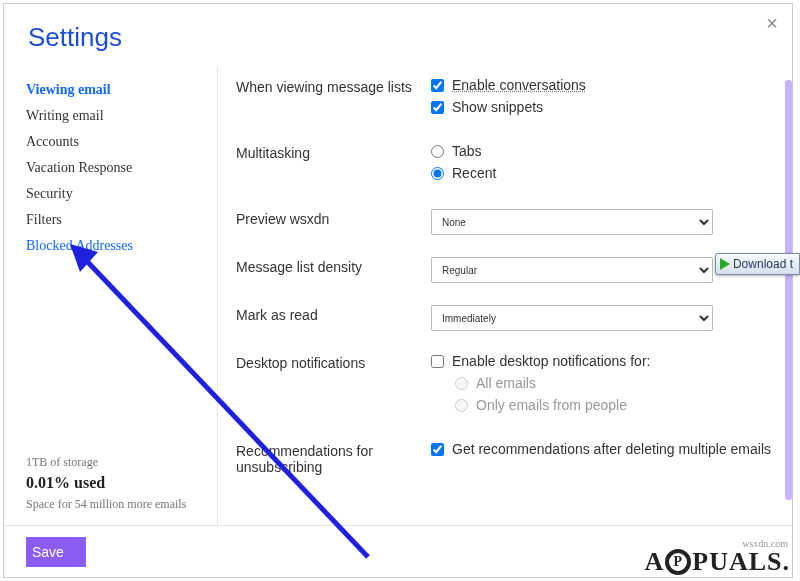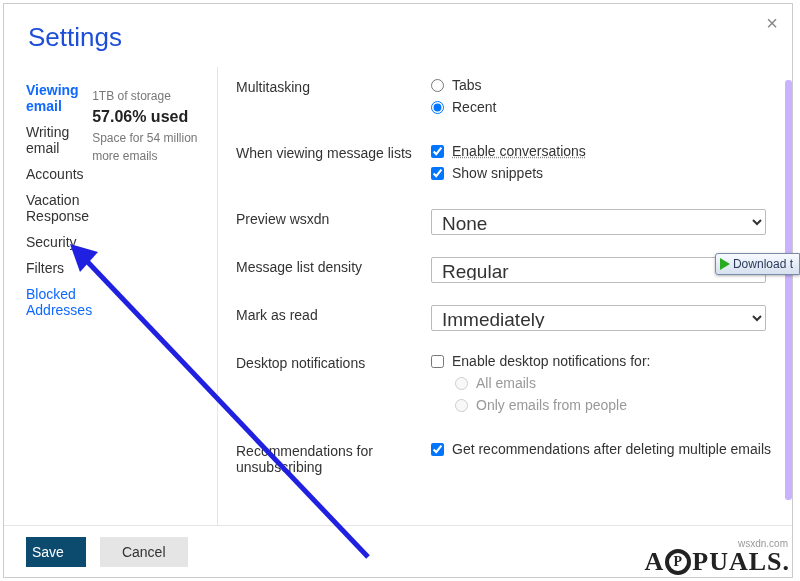--- a/index.html
+++ b/index.html
@@ -41,21 +41,22 @@
   .body {
     flex: 1;
     display: flex;
     overflow: hidden;
   }
   .sidebar {
     width: 205px;
     padding-left: 22px;
     padding-top: 10px;
     display: flex;
-    flex-direction: row;
+    flex-direction: column;
+    font-family: Liberation Serif, serif;
   }
   .sidebar-list {
     flex: 1;
   }
   .sidebar-item {
     font-size: 14px;
     padding: 5px 0;
     color: #333;
     cursor: pointer;
   }
@@ -95,46 +96,46 @@
   .cbrow, .rbrow {
     display: flex;
     align-items: center;
     font-size: 14px;
     color: #333;
     margin-bottom: 6px;
   }
   .cbrow input, .rbrow input { margin-right: 8px; }
   .linkish { text-decoration: underline dotted #888; }
   .sel {
-    width: 335px;
+    width: 282px;
     height: 26px;
     border: 1px solid #bbb;
     border-radius: 2px;
     background: #fff;
-    font-size: 19px;
+    font-size: 10px;
     padding: 2px 6px;
     color: #333;
   }
   .subopt { margin-left: 24px; color: #999; }
   .footer {
     height: 52px;
     border-top: 1px solid #e5e5e5;
     display: flex;
     align-items: center;
     padding-left: 22px;
     gap: 14px;
   }
   .btn {
     height: 30px;
     padding: 0 22px;
     font-size: 14px;
     border: none;
     cursor: pointer;
   }
-  .btn-save { background: #0c4a6e; color: #fff; padding-left: 6px; }
+  .btn-save { background: #8b5cf6; color: #fff; padding-left: 6px; }
   .btn-cancel { background: #e5e5e5; color: #333; }
   .scroll-indicator {
     position: absolute;
     right: 0;
     top: 76px;
     width: 7px;
     height: 420px;
     background: #c9b3ff;
     border-radius: 3px;
   }
@@ -185,21 +186,21 @@
     align-items:center;
   }
   .wm-gear {
     width:26px;height:26px;border-radius:50%;
     border:4px solid #222;
     display:inline-flex;align-items:center;justify-content:center;
     margin:0 1px;font-size:14px;color:#222;font-weight:700;
   }
   .wsx {
     position:absolute;right:12px;bottom:32px;
-    font-size:10px;color:#999;font-family:Liberation Sans, sans-serif;text-align:center;
+    font-size:10px;color:#999;font-family:Liberation Serif, serif;text-align:center;
   }
 </style>
 </head>
 <body>
 
 <div class="modal">
   <div class="close-x">×</div>
   <div class="title">Settings</div>
 
   <div class="body">
@@ -208,58 +209,58 @@
         <div class="sidebar-item active">Viewing email</div>
         <div class="sidebar-item">Writing email</div>
         <div class="sidebar-item">Accounts</div>
         <div class="sidebar-item">Vacation Response</div>
         <div class="sidebar-item">Security</div>
         <div class="sidebar-item">Filters</div>
         <div class="sidebar-item highlight">Blocked Addresses</div>
       </div>
       <div class="storage">
         <div>1TB of storage</div>
-        <div class="used">57.06% used</div>
+        <div class="used">0.01% used</div>
         <div>Space for 54 million more emails</div>
       </div>
     </div>
 
     <div class="vsep"></div>
 
     <div class="main">
+
+      <div class="row">
+        <div class="label">When viewing message lists</div>
+        <div class="controls">
+          <label class="cbrow">
+            <input type="checkbox" checked="" style="">
+            <span class="linkish">Enable conversations</span>
+          </label>
+          <label class="cbrow">
+            <input type="checkbox" checked="" style="">
+            <span>Show snippets</span>
+          </label>
+        </div>
+      </div>
 
       <div class="row">
         <div class="label">Multitasking</div>
         <div class="controls">
           <label class="rbrow">
             <input type="radio" name="multi" style="">
             <span>Tabs</span>
           </label>
           <label class="rbrow">
             <input type="radio" name="multi" checked="" style="">
             <span>Recent</span>
           </label>
         </div>
       </div>
 
       <div class="row">
-        <div class="label">When viewing message lists</div>
-        <div class="controls">
-          <label class="cbrow">
-            <input type="checkbox" checked="" style="">
-            <span class="linkish">Enable conversations</span>
-          </label>
-          <label class="cbrow">
-            <input type="checkbox" checked="" style="">
-            <span>Show snippets</span>
-          </label>
-        </div>
-      </div>
-
-      <div class="row">
         <div class="label">Preview wsxdn</div>
         <div class="controls">
           <select class="sel">
             <option>None</option>
           </select>
         </div>
       </div>
 
       <div class="row">
         <div class="label">Message list density</div>
@@ -306,21 +307,20 @@
             <span>Get recommendations after deleting multiple emails</span>
           </label>
         </div>
       </div>
 
     </div>
   </div>
 
   <div class="footer">
     <button class="btn btn-save">Save</button>
-    <button class="btn btn-cancel">Cancel</button>
   </div>
 
   <div class="scroll-indicator"></div>
 </div>
 
 <svg class="arrow" viewBox="0 0 310 320">
   <line x1="300" y1="315" x2="14" y2="14"></line>
   <polygon points="2,2 30,10 12,30"></polygon>
 </svg>
 

